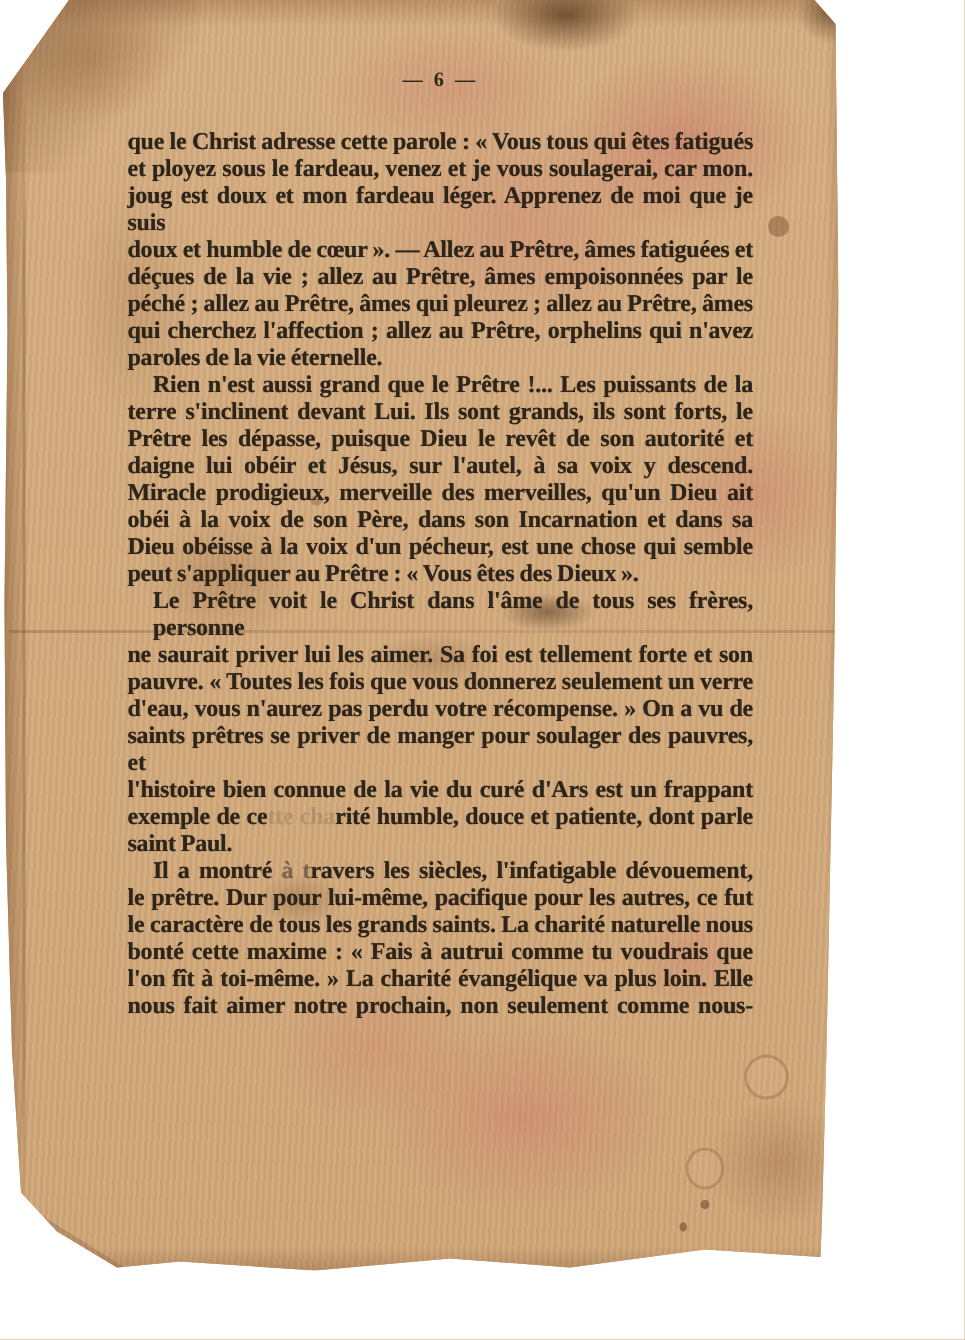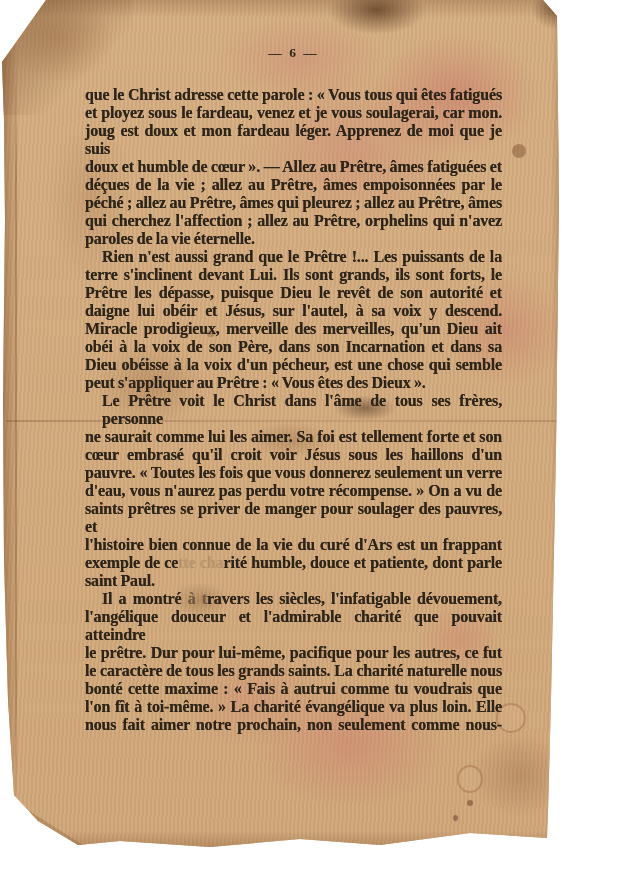--- a/index.html
+++ b/index.html
@@ -120,32 +120,30 @@
           <div class="line">terre s'inclinent devant Lui. Ils sont grands, ils sont forts, le</div>
           <div class="line">Prêtre les dépasse, puisque Dieu le revêt de son autorité et</div>
           <div class="line">daigne lui obéir et Jésus, sur l'autel, à sa voix y descend.</div>
           <div class="line">Miracle prodigieux, merveille des merveilles, qu'un Dieu ait</div>
           <div class="line">obéi à la voix de son Père, dans son Incarnation et dans sa</div>
           <div class="line">Dieu obéisse à la voix d'un pécheur, est une chose qui semble</div>
           <div class="line lastfree">peut s'appliquer au Prêtre : « Vous êtes des Dieux ».</div>
         </div>
         <div class="para">
           <div class="line indent">Le Prêtre voit le Christ dans l'âme de tous ses frères, personne</div>
-          <div class="line">ne saurait comme lui les aimer. Sa foi est tellement forte et son</div>
-          <div class="line">cœur embrasé qu'il croit voir Jésus sous les haillons d'un</div>
+          <div class="line">ne saurait priver lui les aimer. Sa foi est tellement forte et son</div>
           <div class="line">pauvre. « Toutes les fois que vous donnerez seulement un verre</div>
           <div class="line">d'eau, vous n'aurez pas perdu votre récompense. » On a vu de</div>
           <div class="line">saints prêtres se priver de manger pour soulager des pauvres, et</div>
           <div class="line">l'histoire bien connue de la vie du curé d'Ars est un frappant</div>
           <div class="line"><span>exemple de ce</span><span class="fade">tte cha</span><span>rité humble, douce et patiente, dont parle</span></div>
           <div class="line lastfree">saint Paul.</div>
         </div>
         <div class="para">
           <div class="line indent"><span>Il a montré </span><span class="fade2">à t</span><span>ravers les siècles, l'infatigable dévouement,</span></div>
-          <div class="line">l'angélique douceur et l'admirable charité que pouvait atteindre</div>
           <div class="line">le prêtre. Dur pour lui-même, pacifique pour les autres, ce fut</div>
           <div class="line">le caractère de tous les grands saints. La charité naturelle nous</div>
           <div class="line">bonté cette maxime : « Fais à autrui comme tu voudrais que</div>
           <div class="line">l'on fît à toi-même. » La charité évangélique va plus loin. Elle</div>
           <div class="line">nous fait aimer notre prochain, non seulement comme nous-</div>
         </div>
       </div>
   </div>
 </div>
 

